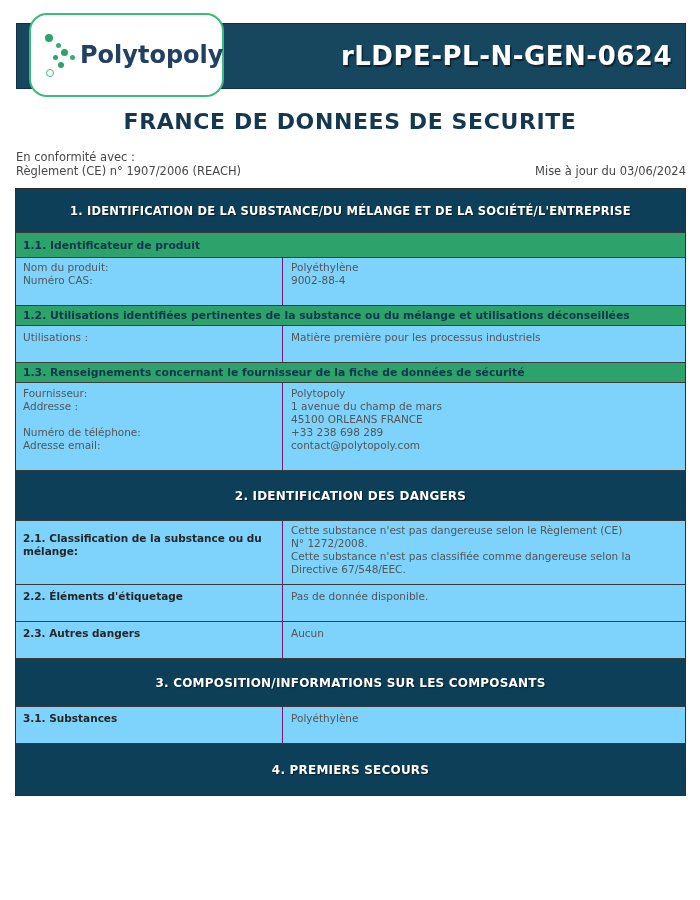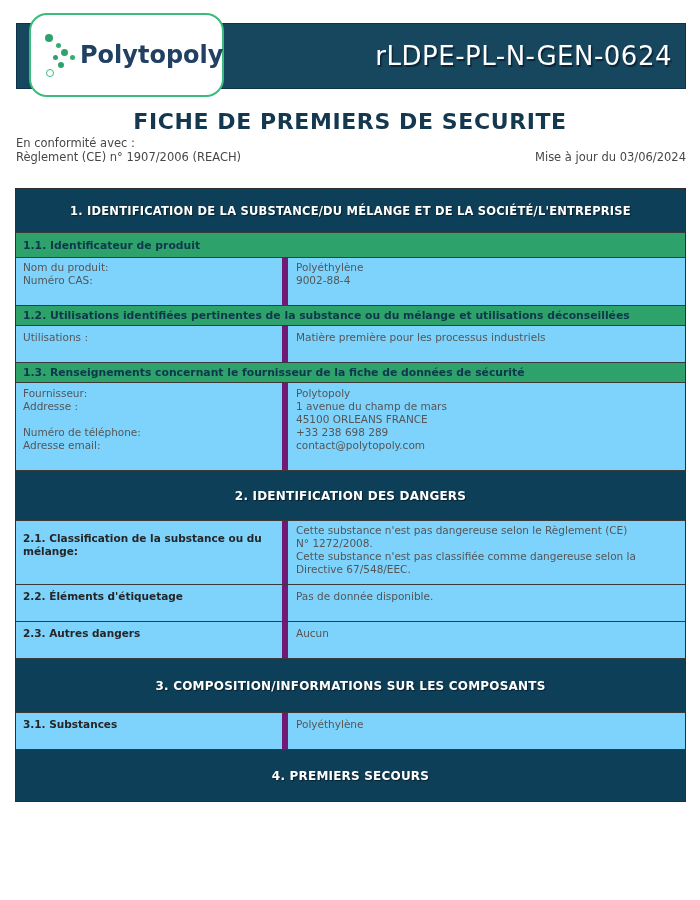--- a/index.html
+++ b/index.html
@@ -1,52 +1,52 @@
 <!DOCTYPE html>
 <html><head>
 <meta charset="utf-8">
 <style>
   html,body{margin:0;padding:0;background:#ffffff;}
   body{width:700px;height:900px;position:relative;font-family:"DejaVu Sans","Liberation Sans",sans-serif;color:#565656;}
   .page{position:absolute;inset:0;background:#fff;overflow:hidden;}
 
   
   .header-bar{position:absolute;left:16px;top:23px;width:670px;height:66px;background:#16475f;border:1px solid #0c3347;box-sizing:border-box;display:flex;align-items:center;justify-content:flex-end;padding-right:13px;}
-  .doc-code{color:#ffffff;font-size:26px;font-weight:normal;letter-spacing:.5px;text-shadow:1.5px 2px 1px rgba(8,28,42,.8);white-space:nowrap;}
+  .doc-code{color:#ffffff;font-size:26px;font-weight:bold;letter-spacing:.5px;text-shadow:1.5px 2px 1px rgba(8,28,42,.8);white-space:nowrap;}
   .logo-box{position:absolute;left:29px;top:13px;width:195px;height:84px;background:#ffffff;border:2.5px solid #3cbc7c;border-radius:18px;box-sizing:border-box;z-index:2;}
   .logo-text{position:absolute;left:49px;top:50%;transform:translateY(-50%);font-size:24px;font-weight:bold;color:#224062;white-space:nowrap;}
   .dot{position:absolute;border-radius:50%;background:#2ea26b;}
   .d1{left:14px;top:19px;width:8px;height:8px;}
   .d2{left:25px;top:28px;width:5px;height:5px;background:#35ad72;}
   .d3{left:30px;top:34px;width:7px;height:7px;}
   .d4{left:39px;top:40px;width:5px;height:5px;background:#35ad72;}
   .d5{left:22px;top:40px;width:5px;height:5px;}
   .d6{left:27px;top:47px;width:6px;height:6px;}
   .d7{left:15px;top:54px;width:6px;height:6px;background:transparent;border:1.5px solid #3cbc7c;}
 
   
   .title{position:absolute;left:0;top:109px;width:100%;margin:0;text-align:center;font-size:22px;font-weight:bold;color:#14384f;letter-spacing:.6px;}
-  .meta{position:absolute;left:16px;top:136px;width:670px;display:flex;justify-content:space-between;align-items:flex-end;font-size:11.5px;color:#474747;line-height:14px;}
+  .meta{position:absolute;left:16px;top:150px;width:670px;display:flex;justify-content:space-between;align-items:flex-end;font-size:11.5px;color:#474747;line-height:14px;}
   .updated{white-space:nowrap;}
 
   
   .sds-table{position:absolute;left:15px;top:188px;width:671px;border:1px solid #2e2e2e;box-sizing:border-box;background:#7dd3fc;}
   .row{border-top:1px solid #3a3a3a;box-sizing:border-box;}
   .row:first-child{border-top:none;}
   .bar{background:#0e3f58;color:#ffffff;font-weight:bold;display:flex;align-items:center;justify-content:center;text-align:center;letter-spacing:.2px;text-shadow:1px 1px 1px rgba(0,0,0,.5);}
   .bar-s1{height:43px;font-size:11.5px;}
   .bar-s2{height:50px;font-size:12px;}
-  .bar-s3{height:54px;font-size:12px;}
+  .bar-s3{height:48px;font-size:12px;}
   .bar-s4{height:52px;font-size:12px;}
   .green-bar{background:#2ea26b;color:#0e374d;font-weight:bold;font-size:10.8px;display:flex;align-items:center;padding-left:7px;box-sizing:border-box;white-space:nowrap;}
   .gb-tall{height:25px;}
   .gb{height:20px;}
   .cells{display:flex;align-items:stretch;}
   .cell-l{width:266px;box-sizing:border-box;padding:3px 6px 18px 7px;font-size:10.5px;line-height:13px;white-space:pre-line;}
-  .cell-r{flex:1;border-left:6px solid #701a75;box-sizing:border-box;padding:3px 6px 3px 8px;font-size:10.5px;line-height:13px;white-space:pre-line;color:#565656;}
+  .cell-r{flex:1;border-left:1px solid #701a75;box-sizing:border-box;padding:3px 6px 3px 8px;font-size:10.5px;line-height:13px;white-space:pre-line;color:#565656;}
   .row-product{min-height:29px;}
   .row-uses .cell-l,.row-uses .cell-r{padding-top:5px;}
   .row-uses{min-height:23px;}
   .row-supplier{min-height:77px;}
   .row-supplier .cell-l,.row-supplier .cell-r{padding-top:4px;}
   .row-21{min-height:64px;}
   .row-21 .cell-l{display:flex;align-items:center;}
   .row-21 .cell-r{}
   .row-sm{min-height:24px;}
   .row-sm .cell-l,.row-sm .cell-r{padding-top:5px;}
@@ -64,21 +64,21 @@
     <span class="dot d1"></span>
     <span class="dot d2"></span>
     <span class="dot d3"></span>
     <span class="dot d4"></span>
     <span class="dot d5"></span>
     <span class="dot d6"></span>
     <span class="dot d7"></span>
     <span class="logo-text">Polytopoly</span>
   </div>
 
-  <h1 class="title">FICHE DE PREMIERS DE SECURITE</h1>
+  <h1 class="title">FRANCE DE DONNEES DE SECURITE</h1>
   <div class="meta">
     <div class="conformity">
       <div>En conformité avec :</div>
       <div>Règlement (CE) n° 1907/2006 (REACH)</div>
     </div>
     <div class="updated">Mise à jour du 03/06/2024</div>
   </div>
 
   <div class="sds-table">
 

